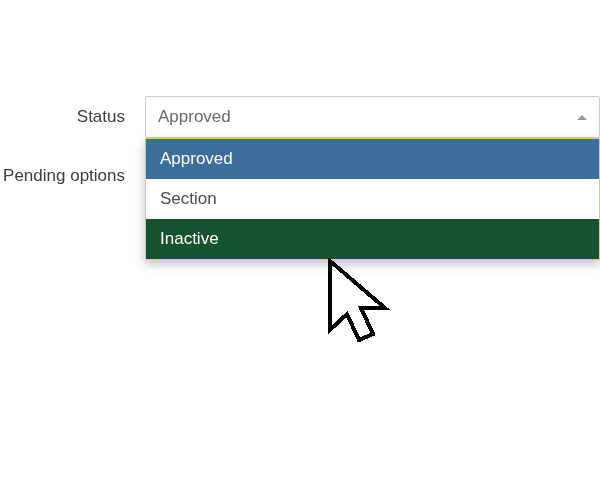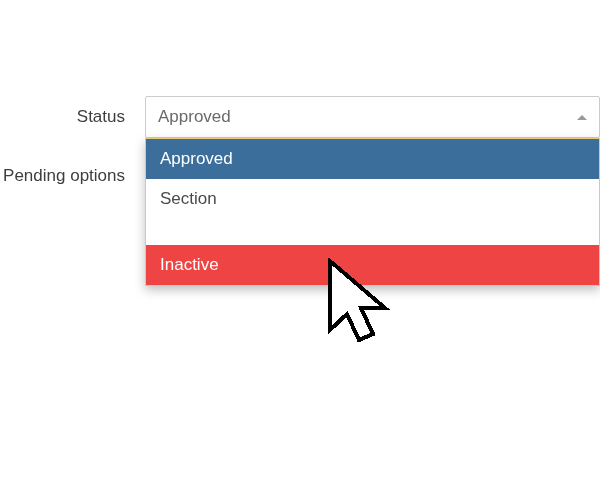--- a/index.html
+++ b/index.html
@@ -74,23 +74,22 @@
       padding: 0 14px;
       font-size: 17px;
       color: #4a4a4a;
       cursor: pointer;
     }
     .dropdown-item.selected {
       background: #3b6e9a;
       color: #fff;
     }
     .dropdown-item.hovered {
-      background: #ef4444;
+      background: #14532d;
       color: #fff;
-      margin-top: 26px;
     }
     .cursor-pointer {
       position: absolute;
       top: 258px;
       left: 327px;
       z-index: 20;
       pointer-events: none;
     }
     .cursor-pointer svg {
       display: block;

